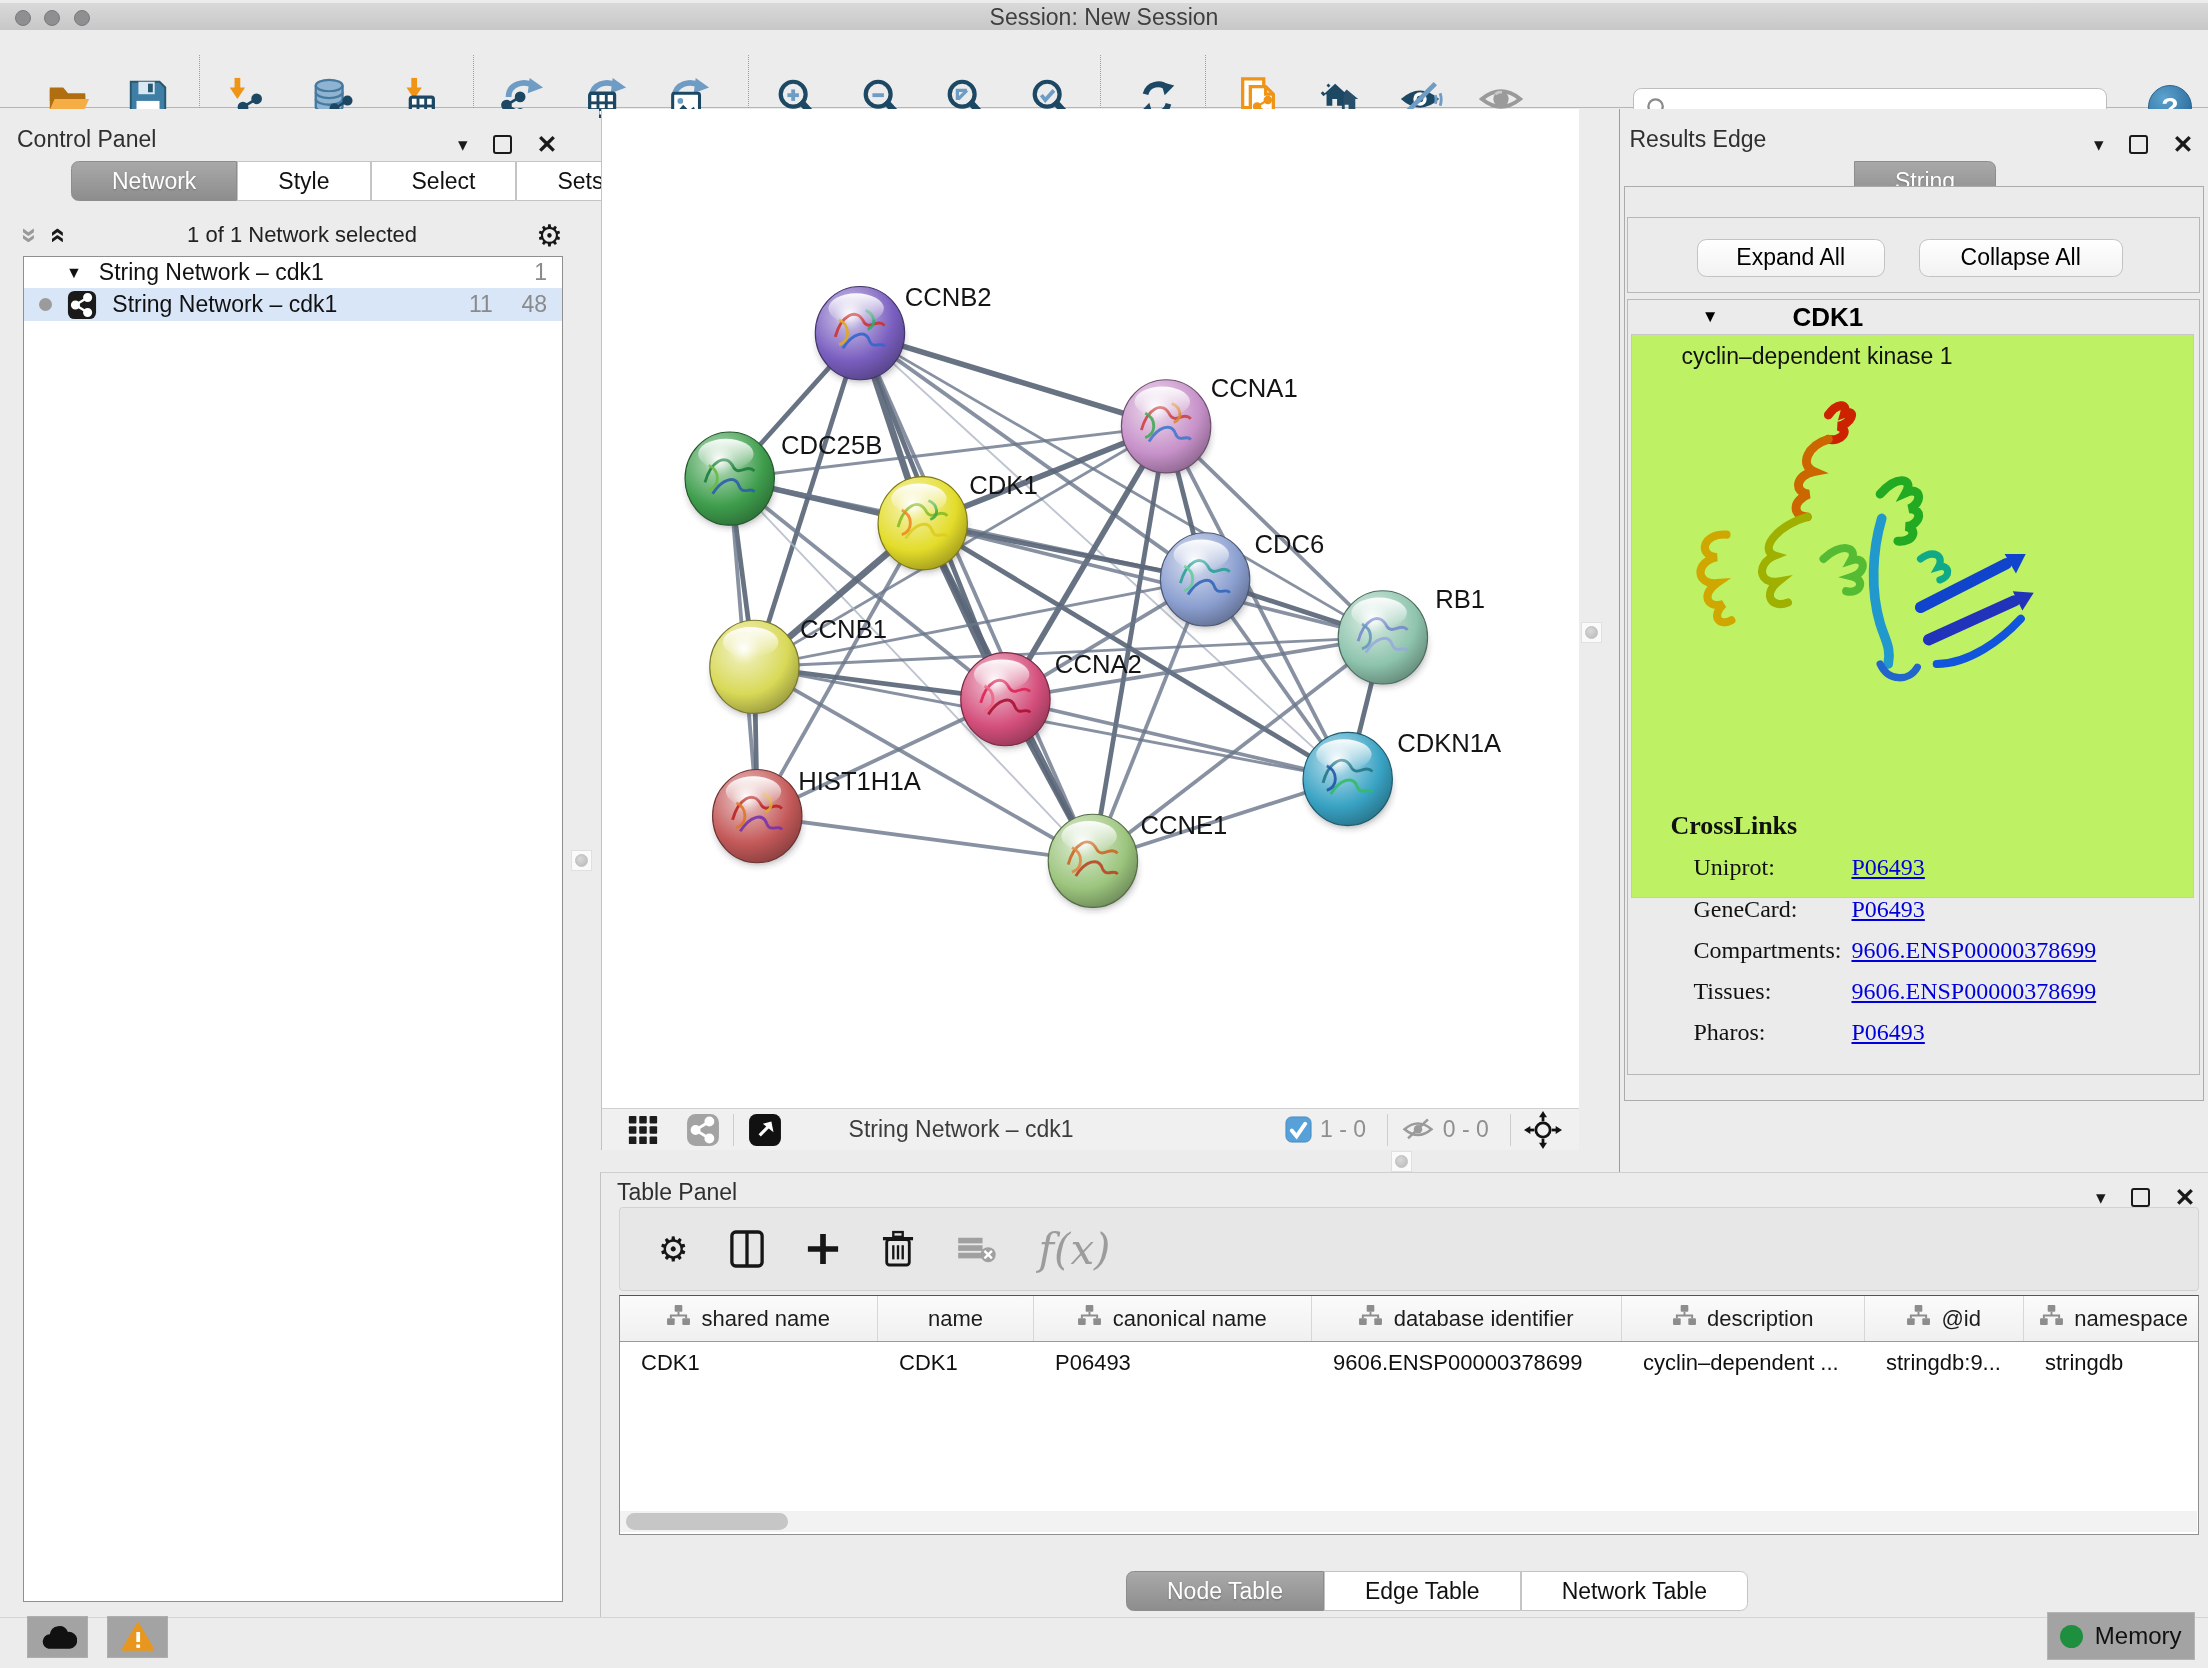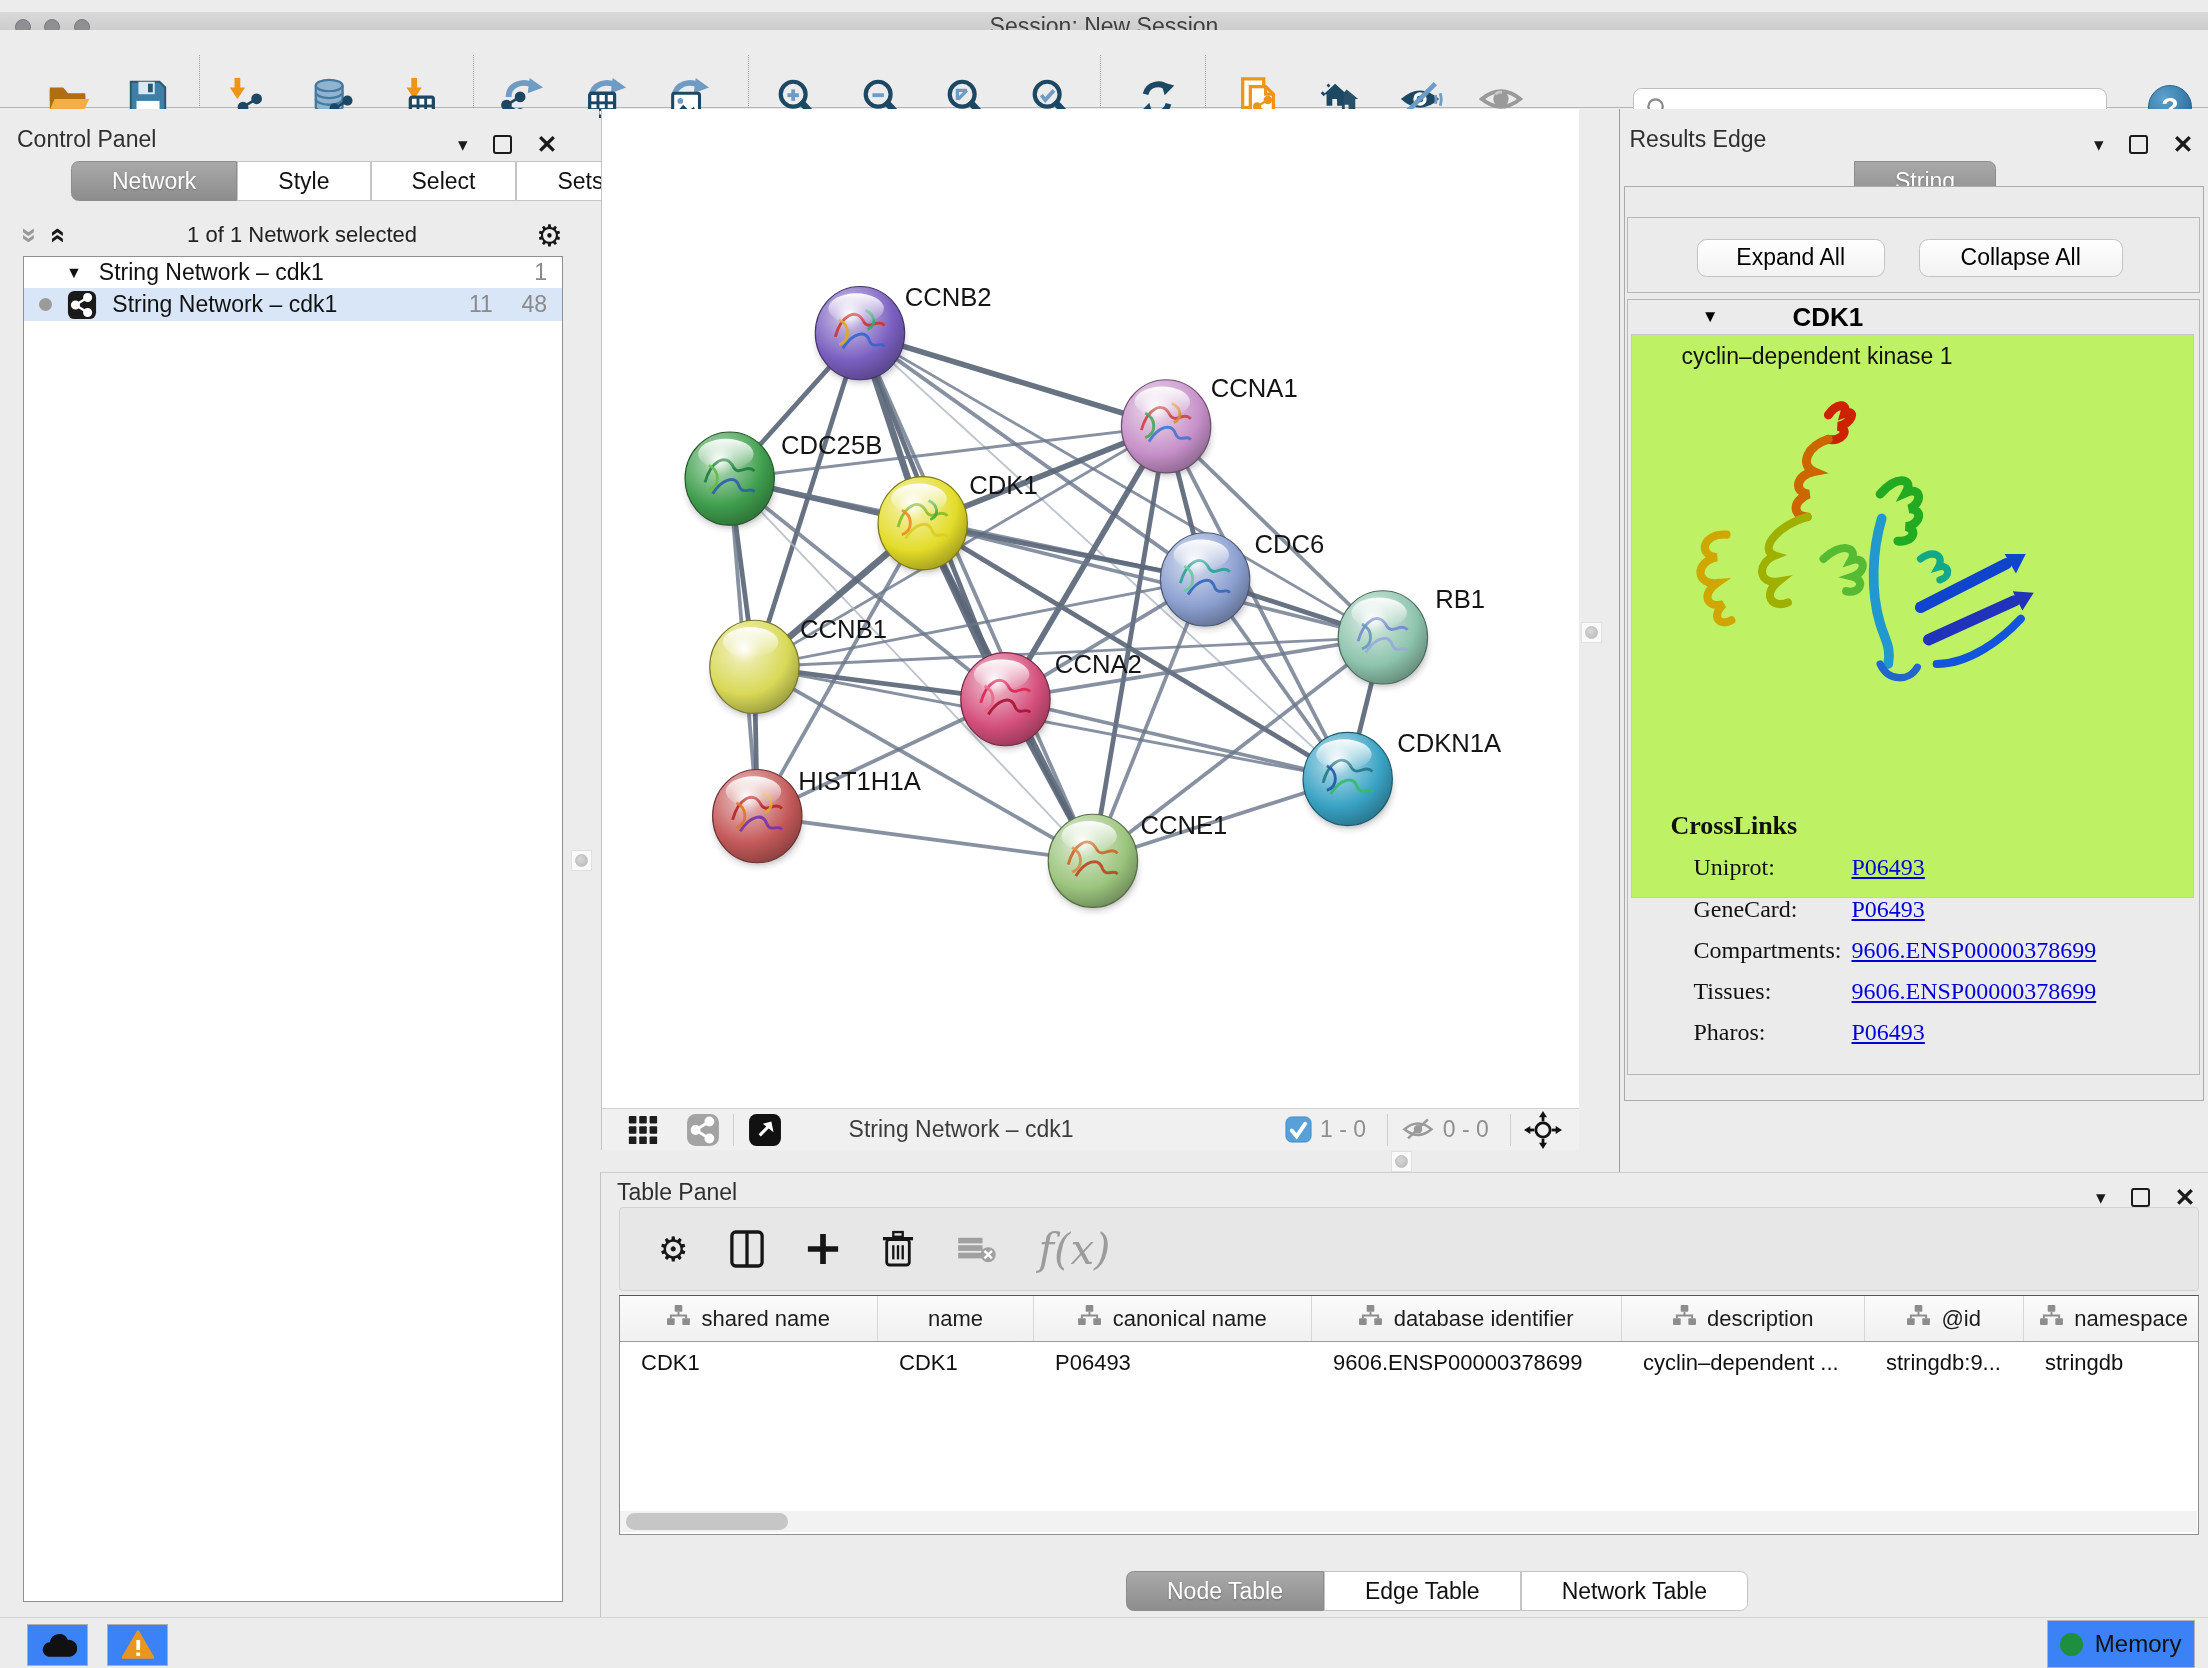--- a/index.html
+++ b/index.html
@@ -1,21 +1,21 @@
 <!DOCTYPE html>
 <html style="font-size:15px"><head>
 <meta charset="utf-8">
 <style>
   * { margin:0; padding:0; box-sizing:border-box; }
   html,body { width:2208px; height:1668px; overflow:hidden; }
   body { font-family:"Liberation Sans", sans-serif; background:#ececec; position:relative; }
   .abs { position:absolute; }
 
   
-  #titlebar { left:0; top:12px; width:2208px; height:30px;
+  #titlebar { left:0; top:3px; width:2208px; height:30px;
     background:linear-gradient(#d9d9d9,#c6c6c6); border-bottom:1px solid #a8a8a8;
     display:flex; align-items:center; justify-content:center;text-align:center; }
   .traffic { position:absolute; left:0; top:0; height:30px; display:flex; align-items:center; gap:13.3px; padding-left:15px; }
   .tl-dot { width:16px; height:16px; border-radius:50%; background:#8f8f92; border:1px solid #7a7a7e; }
   #win-title { font-size:23px; color:#3f3f3f; }
 
   
   #toolbar { left:0; top:30px; width:2208px; height:78px; background:#ececec;
     border-bottom:1px solid #b5b5b5; }
   .tb-icon { position:absolute; top:48px; width:49px; height:49px; margin-top:-25px; margin-left:-25px;
@@ -104,22 +104,22 @@
   .th { display:flex; align-items:center; justify-content:center; gap:11.4px; font-size:22px; color:#1c1c1c;
     border-right:1px solid #d7d7d7; overflow:hidden; white-space:nowrap; flex:0 0 auto; }
   #tp-datarow { display:flex; height:42px; align-items:center; }
   .td { font-size:22px; color:#111; padding-left:21px; overflow:hidden; white-space:nowrap; flex:0 0 auto; }
   #tp-hscroll { position:absolute; left:19px; top:338px; width:1577px; height:21px; background:#f2f2f2; }
   #tp-thumb { position:absolute; left:5.7px; top:1.9px; width:162px; height:17px; background:#c6c6c6; border-radius:8.6px; }
   #tp-tabs { left:525px; top:398px; }
 
   
   #statusbar { left:0; top:1617px; width:2208px; height:51px; background:#ececec; border-top:1px solid #d4d4d4; }
-  .sb-btn { position:absolute; top:-1.9px; height:42px; background:#3b82f6; border:1.9px solid #aeaeae;
-    display:flex; align-items:center; justify-content:center;margin-top:8px; }
+  .sb-btn { position:absolute; top:-1.9px; height:42px; background:#a3a3a3; border:1.9px solid #aeaeae;
+    display:flex; align-items:center; justify-content:center; }
   #memory-btn { left:2047px; top:-5.7px; width:148px; height:48px; border:1.9px solid #b4b4b4; gap:11.4px; font-size:24px; color:#111; }
   #mem-dot { width:23px; height:23px; border-radius:50%; background:#1e8f3e; }
   #fx-label { font-family:"DejaVu Serif", serif; font-style:italic; font-size:42px; color:#9c9c9c; }
 </style>
 </head>
 <body>
 
 <div class="abs" id="titlebar">
   <div class="traffic">
     <span class="tl-dot"></span>

